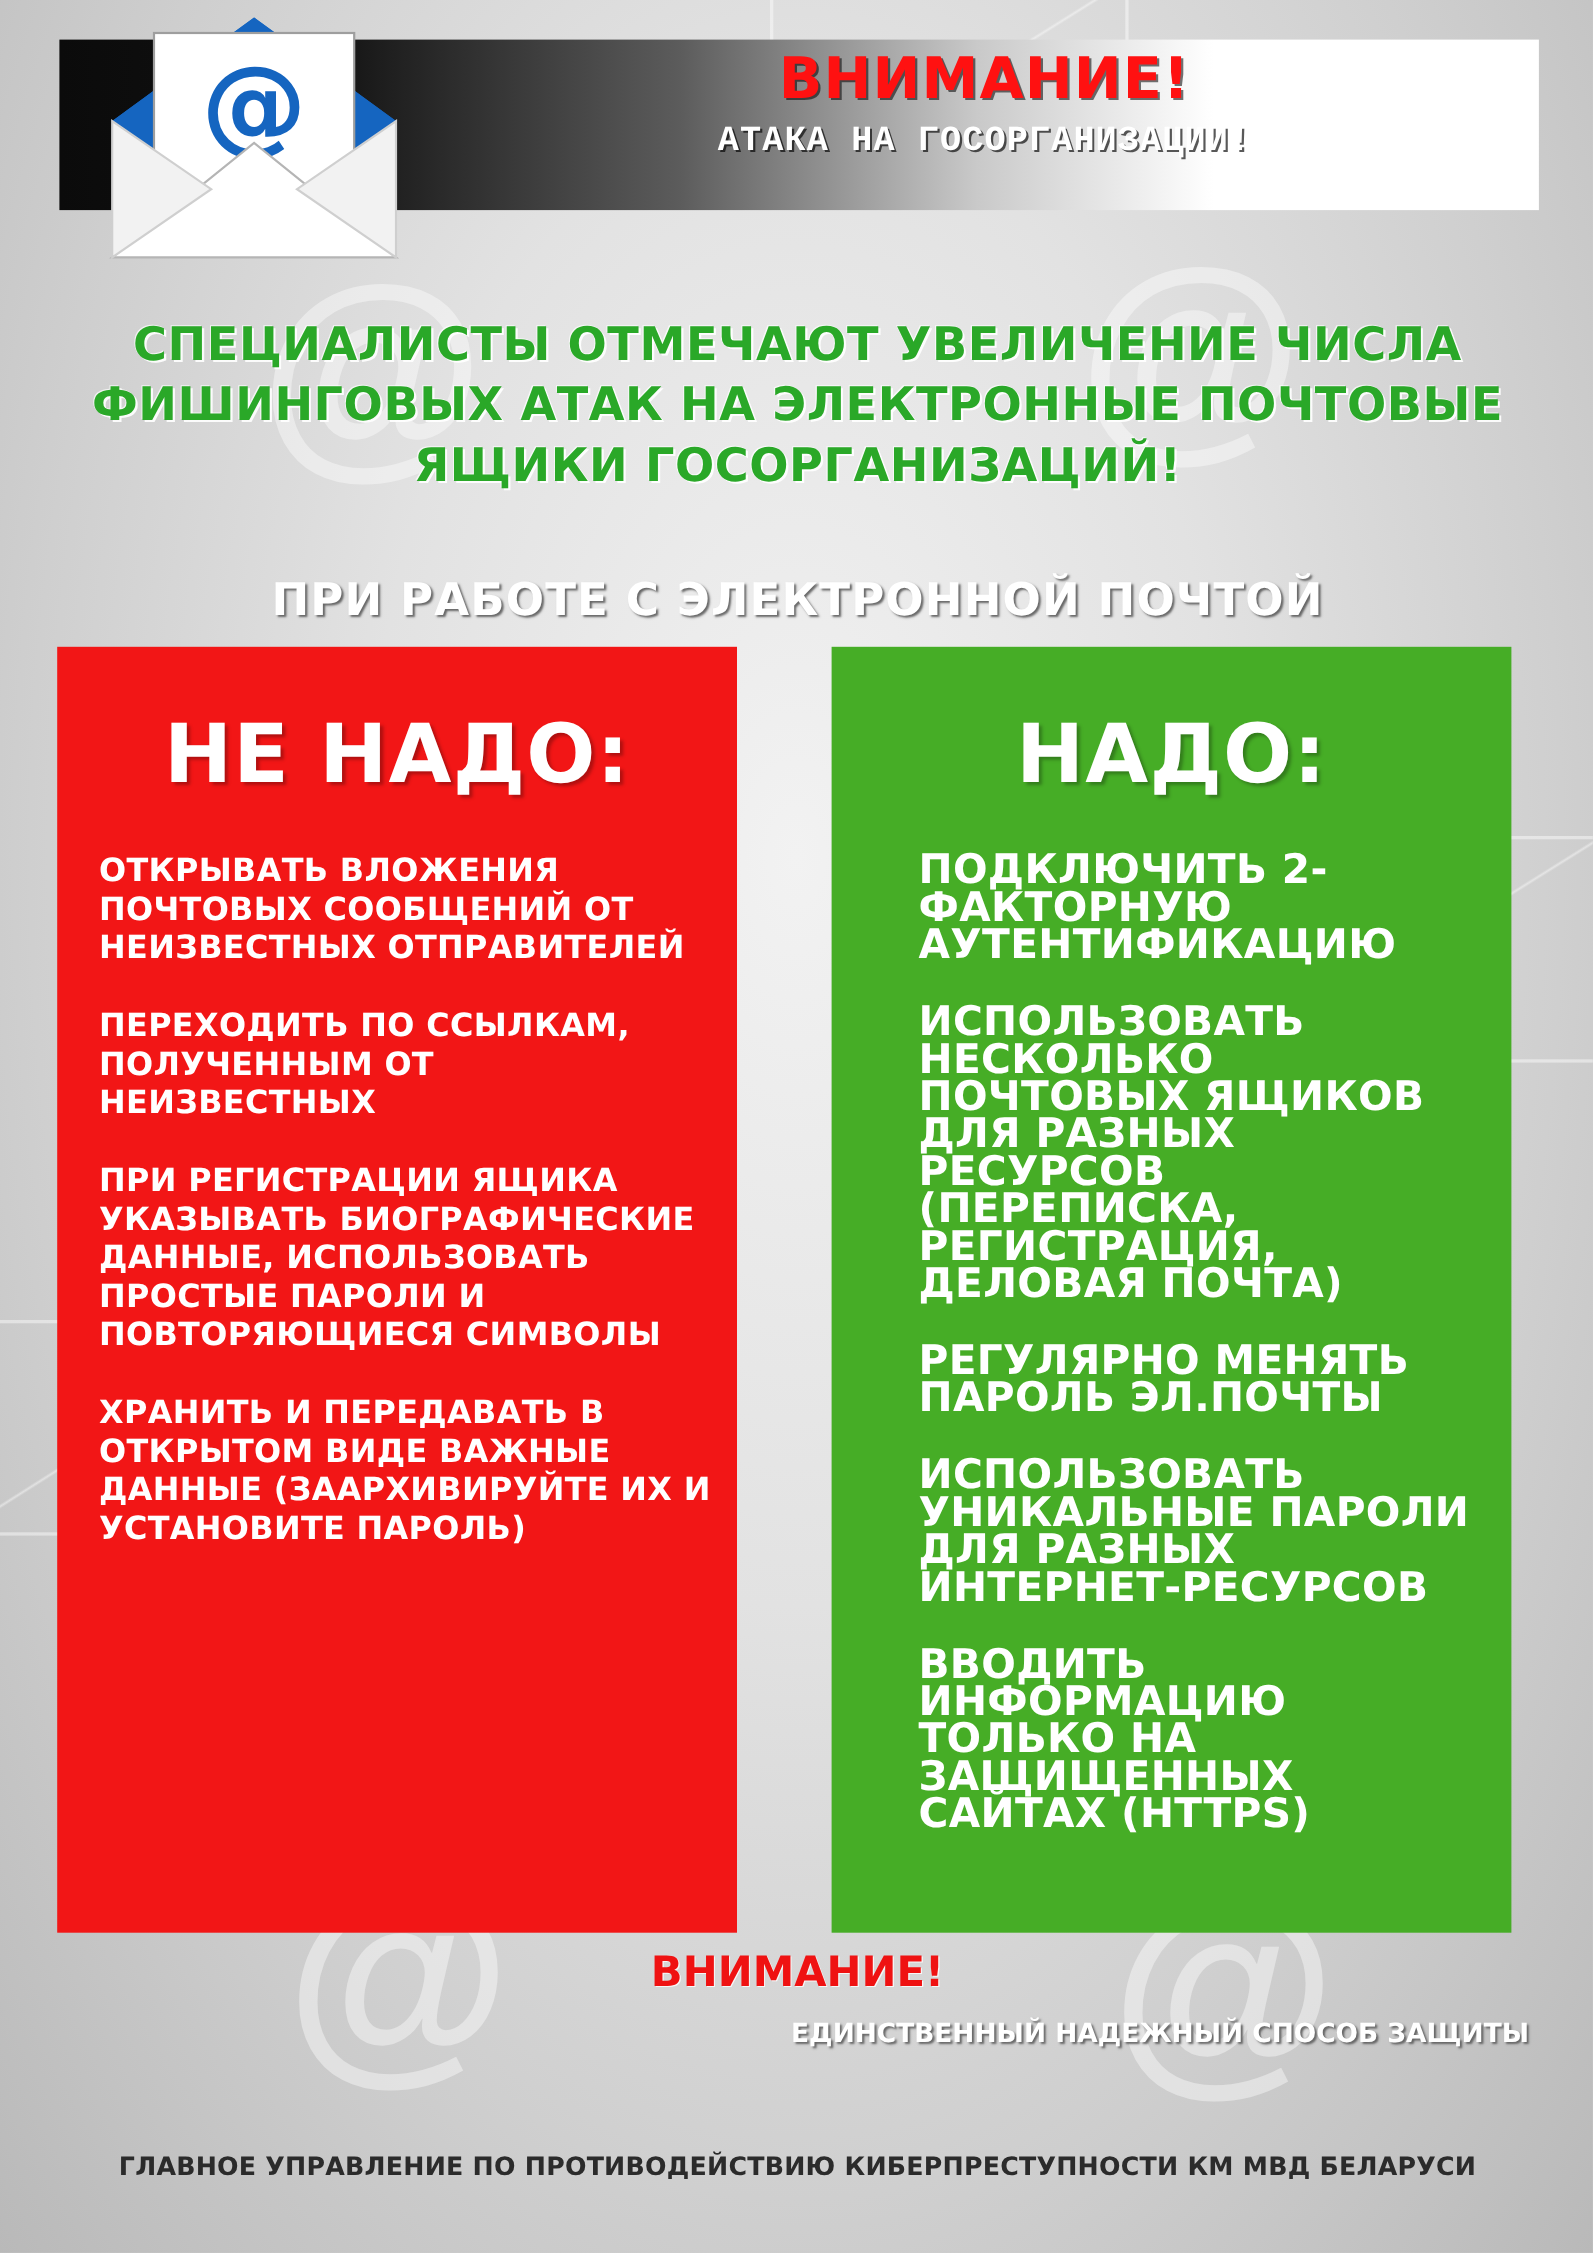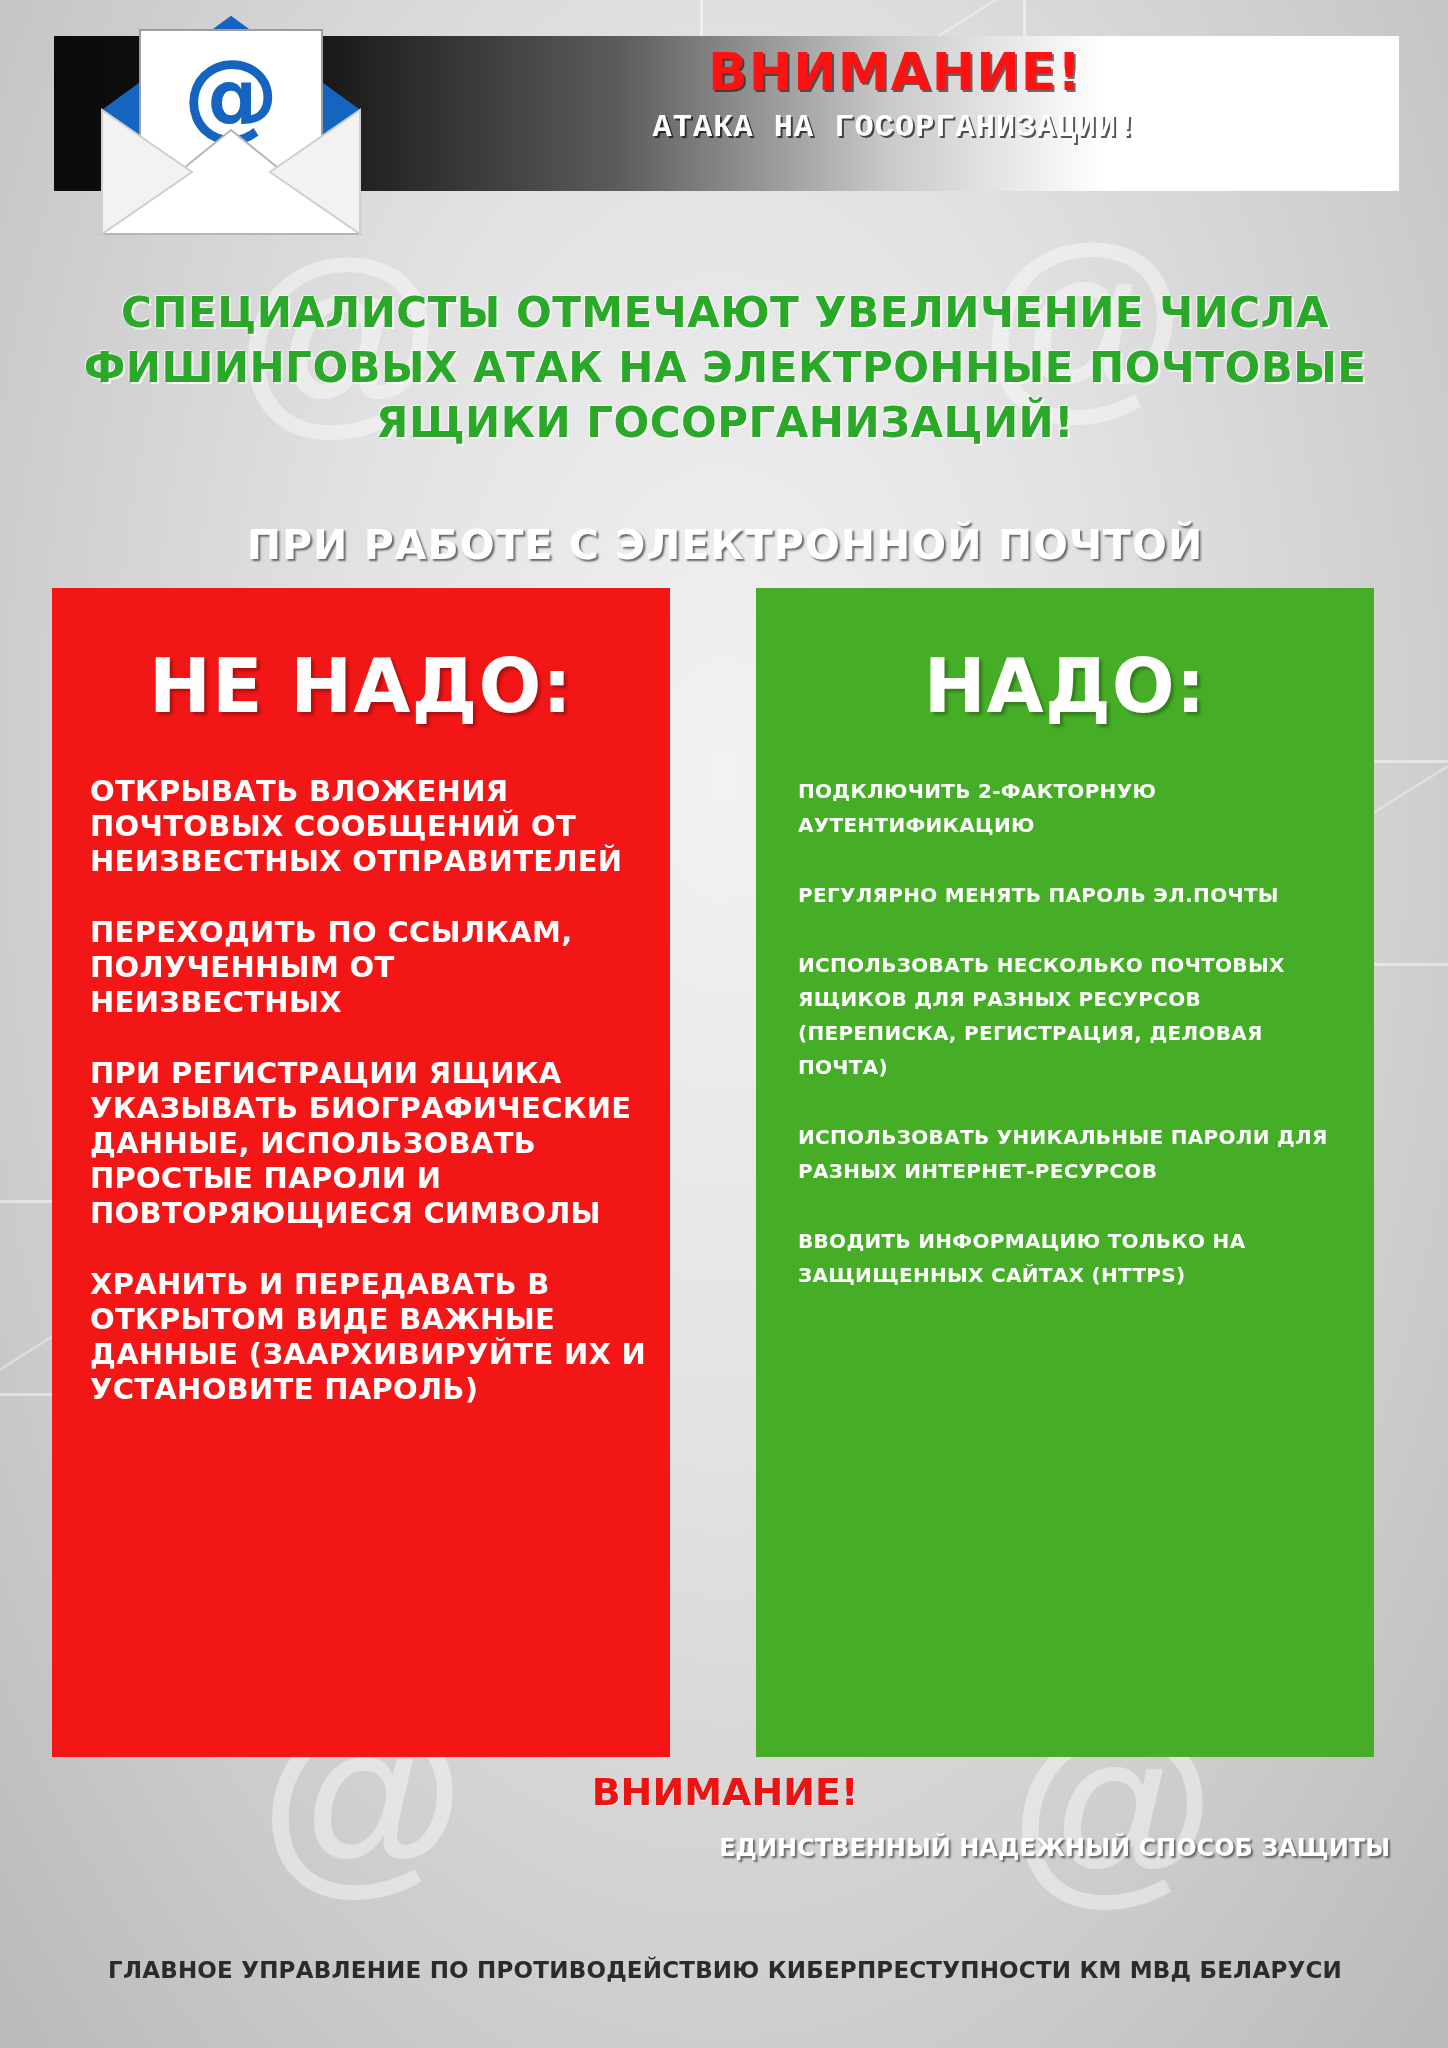--- a/index.html
+++ b/index.html
@@ -157,21 +157,21 @@
     font-size: 29px;
     line-height: 35px;
     color: #ffffff;
     margin-bottom: 36px;
     letter-spacing: 0.3px;
   }
   .col-right .col-list {
     padding-left: 42px;
     padding-right: 18px;
   }
-  .col-right .col-list li { font-size: 20px; line-height: 34px; }
+  .col-right .col-list li { font-size: 37px; line-height: 34px; margin-left: 37px; }
 
   
   .footer-warning {
     position: absolute;
     left: 60px;
     top: 1770px;
     width: 1330px;
     text-align: center;
     font-family: "DejaVu Sans", sans-serif;
     font-weight: bold;
@@ -253,22 +253,22 @@
       <li>ПЕРЕХОДИТЬ ПО ССЫЛКАМ, ПОЛУЧЕННЫМ ОТ НЕИЗВЕСТНЫХ</li>
       <li>ПРИ РЕГИСТРАЦИИ ЯЩИКА УКАЗЫВАТЬ БИОГРАФИЧЕСКИЕ ДАННЫЕ, ИСПОЛЬЗОВАТЬ ПРОСТЫЕ ПАРОЛИ И ПОВТОРЯЮЩИЕСЯ СИМВОЛЫ</li>
       <li>ХРАНИТЬ И ПЕРЕДАВАТЬ В ОТКРЫТОМ ВИДЕ ВАЖНЫЕ ДАННЫЕ (ЗААРХИВИРУЙТЕ ИХ И УСТАНОВИТЕ ПАРОЛЬ)</li>
     </ul>
   </div>
 
   <div class="col col-right">
     <div class="col-title">НАДО:</div>
     <ul class="col-list">
       <li>ПОДКЛЮЧИТЬ 2-ФАКТОРНУЮ АУТЕНТИФИКАЦИЮ</li>
+      <li>ИСПОЛЬЗОВАТЬ НЕСКОЛЬКО ПОЧТОВЫХ ЯЩИКОВ ДЛЯ РАЗНЫХ РЕСУРСОВ (ПЕРЕПИСКА, РЕГИСТРАЦИЯ, ДЕЛОВАЯ ПОЧТА)</li>
       <li>РЕГУЛЯРНО МЕНЯТЬ ПАРОЛЬ ЭЛ.ПОЧТЫ</li>
-      <li>ИСПОЛЬЗОВАТЬ НЕСКОЛЬКО ПОЧТОВЫХ ЯЩИКОВ ДЛЯ РАЗНЫХ РЕСУРСОВ (ПЕРЕПИСКА, РЕГИСТРАЦИЯ, ДЕЛОВАЯ ПОЧТА)</li>
       <li>ИСПОЛЬЗОВАТЬ УНИКАЛЬНЫЕ ПАРОЛИ ДЛЯ РАЗНЫХ ИНТЕРНЕТ-РЕСУРСОВ</li>
       <li>ВВОДИТЬ ИНФОРМАЦИЮ ТОЛЬКО НА ЗАЩИЩЕННЫХ САЙТАХ (HTTPS)</li>
     </ul>
   </div>
 
   <div class="footer-warning">ВНИМАНИЕ!</div>
   <div class="footer-line l1">ЕДИНСТВЕННЫЙ НАДЕЖНЫЙ СПОСОБ ЗАЩИТЫ</div>
   <div class="footer-org">ГЛАВНОЕ УПРАВЛЕНИЕ ПО ПРОТИВОДЕЙСТВИЮ КИБЕРПРЕСТУПНОСТИ КМ МВД БЕЛАРУСИ</div>
 
 </div>

